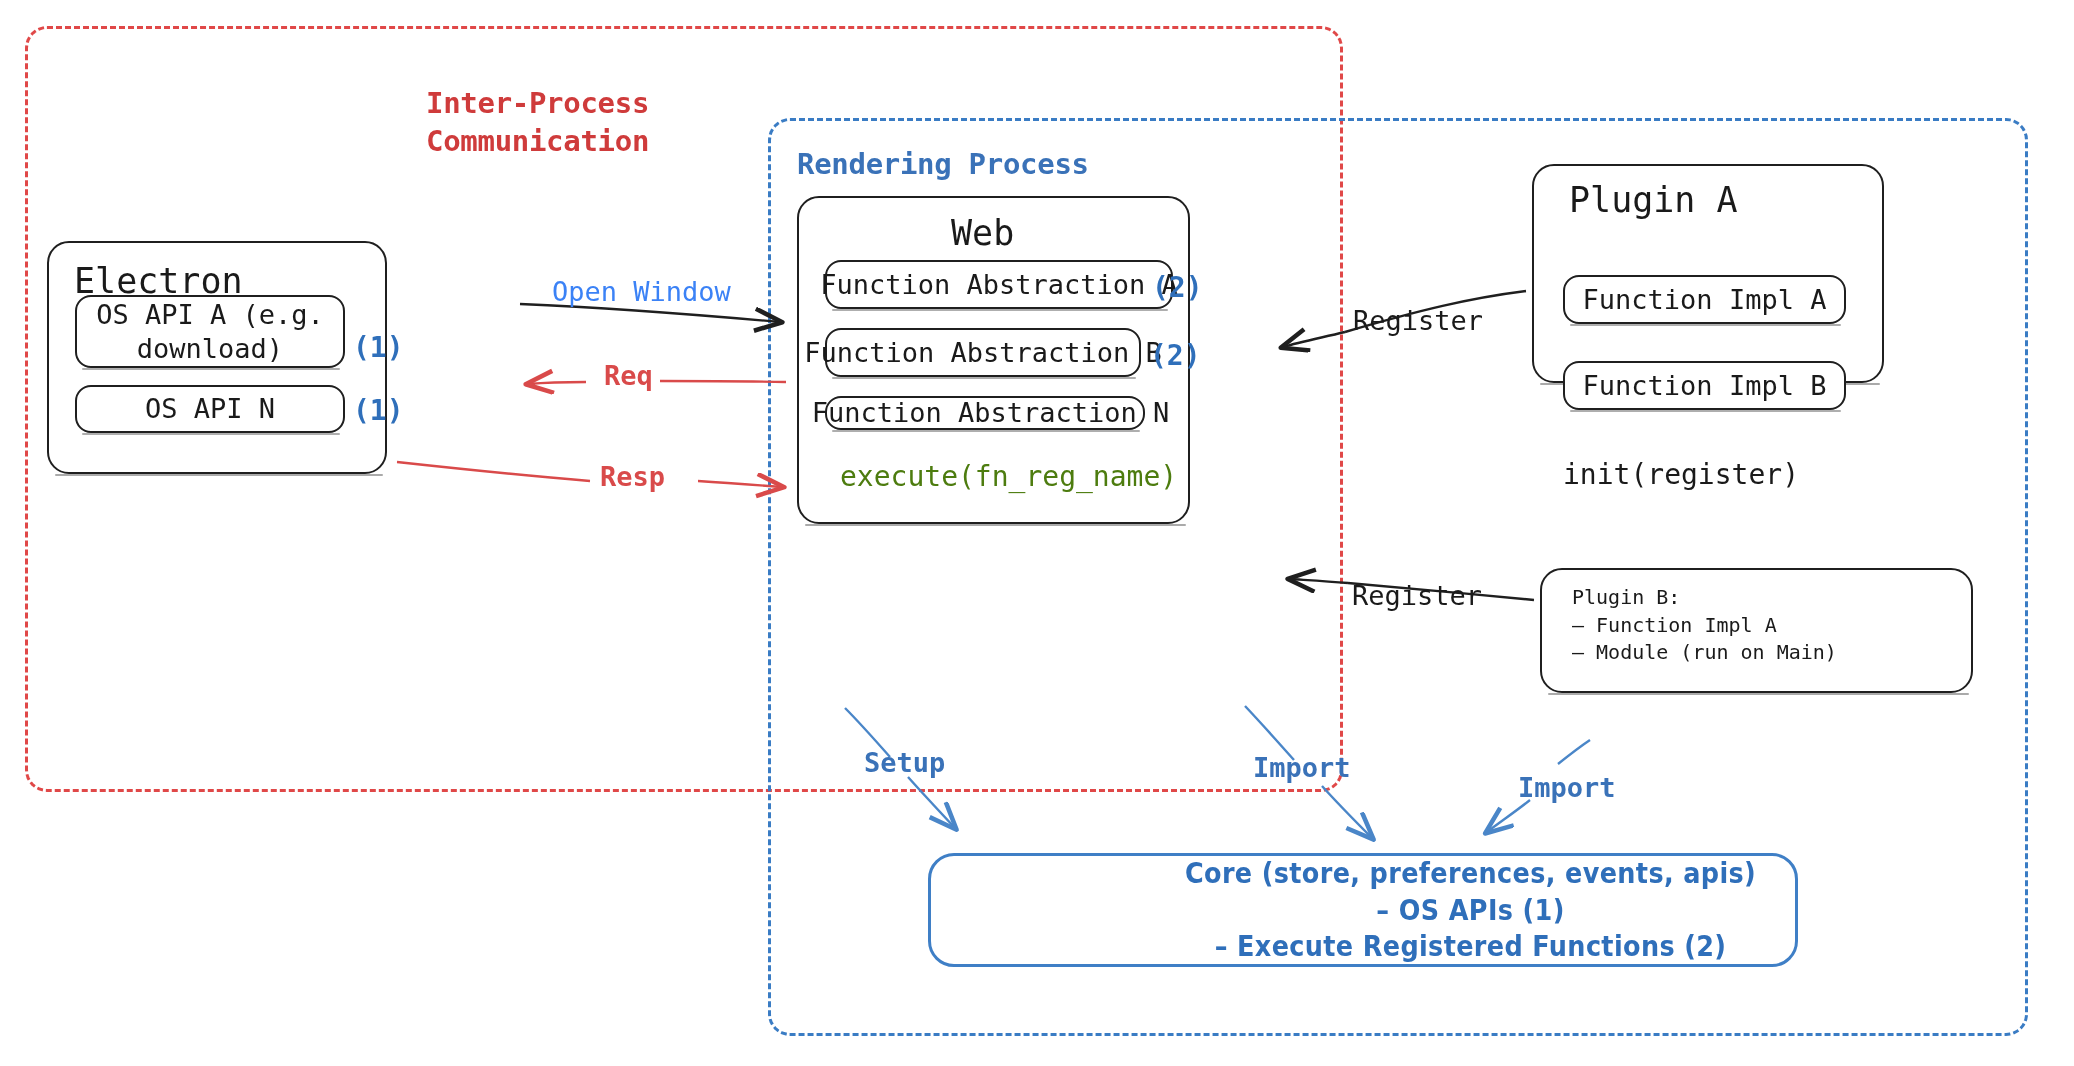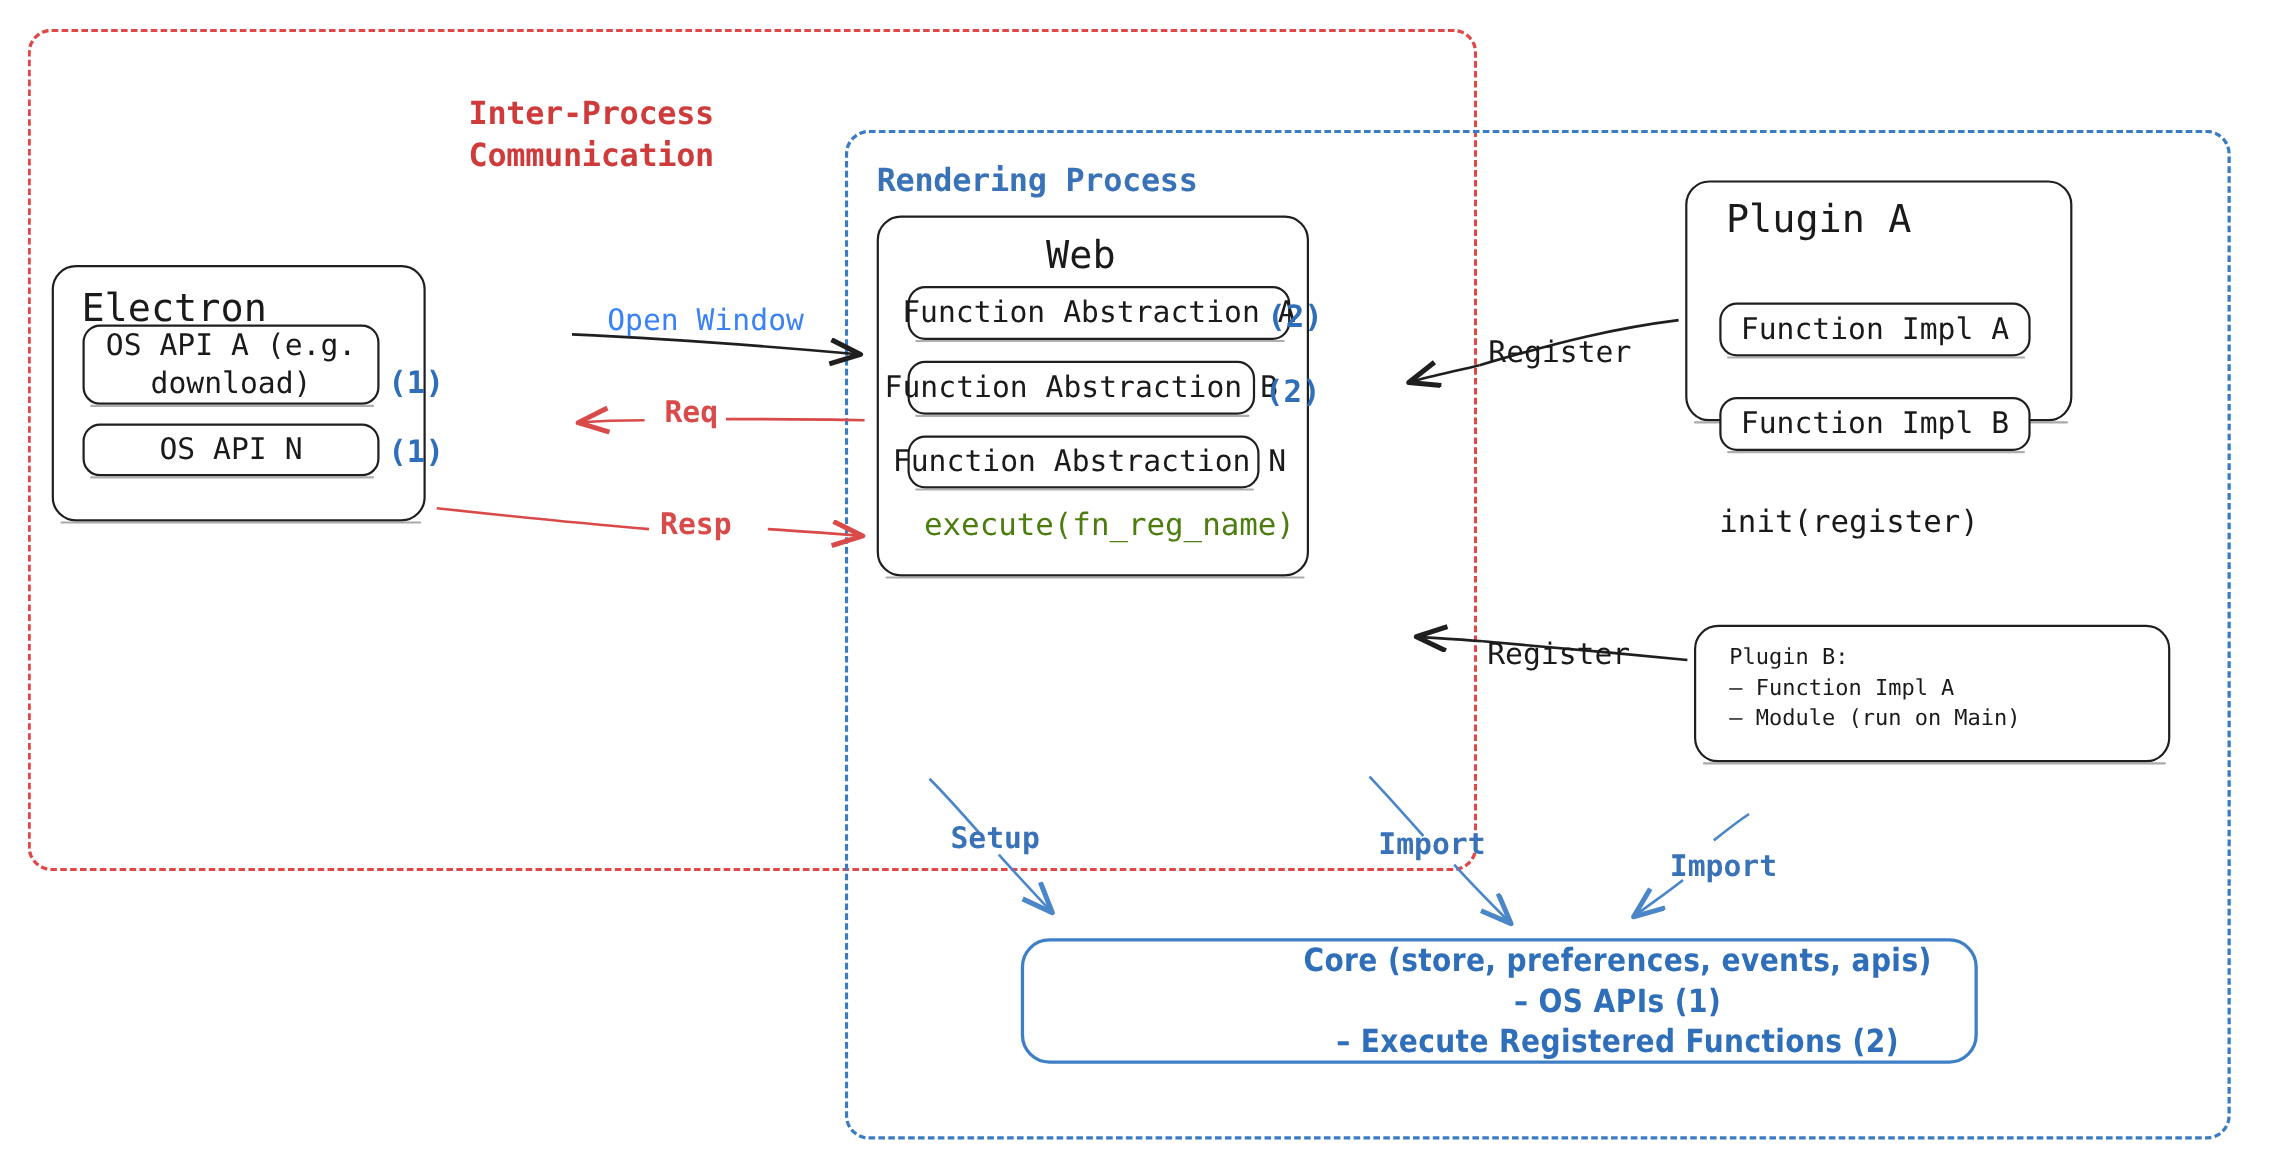--- a/index.html
+++ b/index.html
@@ -39,21 +39,21 @@
   #electron-title{left:25px;top:18px;}
   #os-api-a{left:75px;top:295px;width:270px;height:73px;}
   #os-api-a span{padding:0 12px;}
   #os-api-n{left:75px;top:385px;width:270px;height:48px;}
 
   
   #web{left:797px;top:196px;width:393px;height:328px;}
   #web-title{left:152px;top:15px;}
   #fa-a{left:825px;top:260px;width:348px;height:49px;}
   #fa-b{left:825px;top:328px;width:316px;height:49px;}
-  #fa-n{left:825px;top:396px;width:320px;height:48px;padding-left:11px;}
+  #fa-n{left:825px;top:396px;width:320px;height:34px;padding-left:11px;}
   #exec-label{position:absolute;left:840px;top:460px;font-size:28px;white-space:pre;color:#4d7c0f;}
 
   
   #pluginA{left:1532px;top:164px;width:352px;height:219px;}
   #pluginA-title{left:35px;top:14px;}
   #pi-a{left:1563px;top:275px;width:283px;height:49px;}
   #pi-b{left:1563px;top:361px;width:283px;height:49px;}
   #init-label{position:absolute;left:1563px;top:458px;font-size:28px;white-space:pre;color:#1a1a1a;}
 
   

